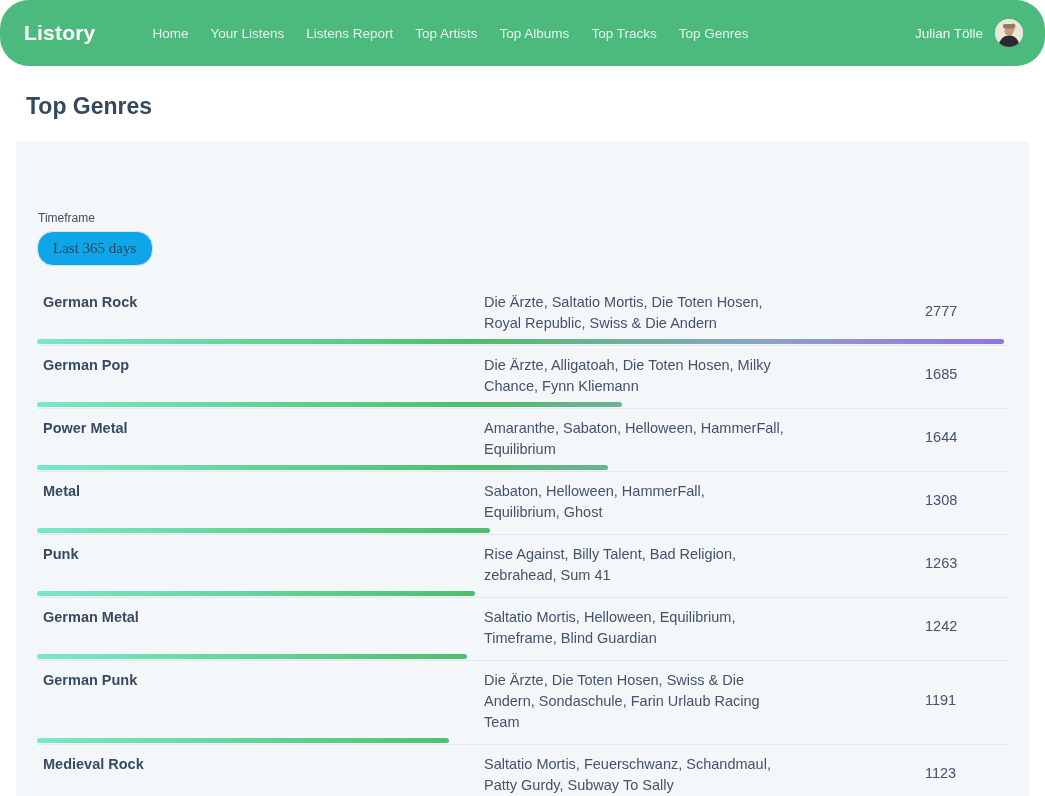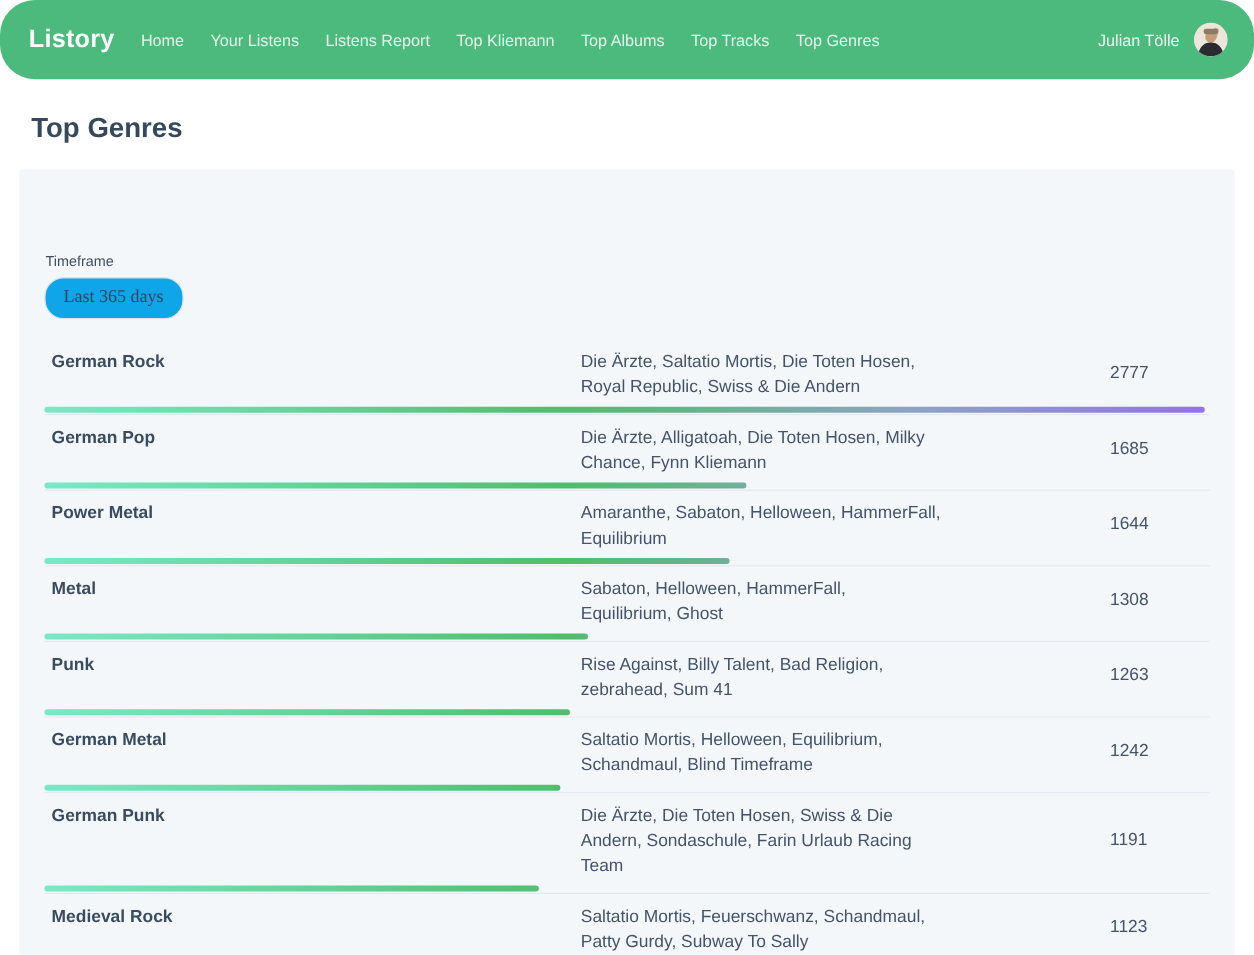--- a/index.html
+++ b/index.html
@@ -20,21 +20,21 @@
     border-radius: 29px;
   }
   .logo {
     color: #ffffff;
     font-size: 21px;
     font-weight: 700;
     letter-spacing: 0.2px;
     margin-right: 22px;
     cursor: pointer;
   }
-  .nav { display: flex; align-items: center; gap: 22px; }
+  .nav { display: flex; align-items: center; gap: 22px; margin-left: 35px; }
   .nav-item {
     color: rgba(255,255,255,0.85);
     font-size: 13.5px;
     cursor: pointer;
     white-space: nowrap;
   }
   .header-right { margin-left: auto; display: flex; align-items: center; gap: 12px; }
   .user-name { color: rgba(255,255,255,0.92); font-size: 13.5px; }
   .avatar {
     width: 28px; height: 28px; border-radius: 50%;
@@ -113,21 +113,21 @@
 </style>
 </head>
 <body>
 
 <header class="app-header">
   <div class="logo">Listory</div>
   <nav class="nav" id="main-nav">
       <span class="nav-item">Home</span>
       <span class="nav-item">Your Listens</span>
       <span class="nav-item">Listens Report</span>
-      <span class="nav-item">Top Kliemann</span>
+      <span class="nav-item">Top Artists</span>
       <span class="nav-item">Top Albums</span>
       <span class="nav-item">Top Tracks</span>
       <span class="nav-item">Top Genres</span>
     </nav>
   <div class="header-right">
     <span class="user-name">Julian Tölle</span>
     <span class="avatar">
       <svg width="28" height="28" viewBox="0 0 28 28">
         <circle cx="14" cy="14" r="14" fill="#ece5da"></circle>
         <rect x="15" y="4" width="5" height="10" rx="2.5" fill="#caa98c" transform="rotate(18 17 9)"></rect>
@@ -171,21 +171,21 @@
         <div class="bar" style="width: calc(47.1% - 4px); background-size: 212.31% 100%;"></div>
       </div>
       <div class="genre-row">
         <div class="genre-name">Punk</div>
         <div class="genre-artists">Rise Against, Billy Talent, Bad Religion, zebrahead, Sum 41</div>
         <div class="genre-count">1263</div>
         <div class="bar" style="width: calc(45.48% - 4px); background-size: 219.87% 100%;"></div>
       </div>
       <div class="genre-row">
         <div class="genre-name">German Metal</div>
-        <div class="genre-artists">Saltatio Mortis, Helloween, Equilibrium, Schandmaul, Blind Timeframe</div>
+        <div class="genre-artists">Saltatio Mortis, Helloween, Equilibrium, Timeframe, Blind Guardian</div>
         <div class="genre-count">1242</div>
         <div class="bar" style="width: calc(44.72% - 4px); background-size: 223.59% 100%;"></div>
       </div>
       <div class="genre-row">
         <div class="genre-name">German Punk</div>
         <div class="genre-artists">Die Ärzte, Die Toten Hosen, Swiss &amp; Die Andern, Sondaschule, Farin Urlaub Racing Team</div>
         <div class="genre-count">1191</div>
         <div class="bar" style="width: calc(42.89% - 4px); background-size: 233.17% 100%;"></div>
       </div>
       <div class="genre-row">

